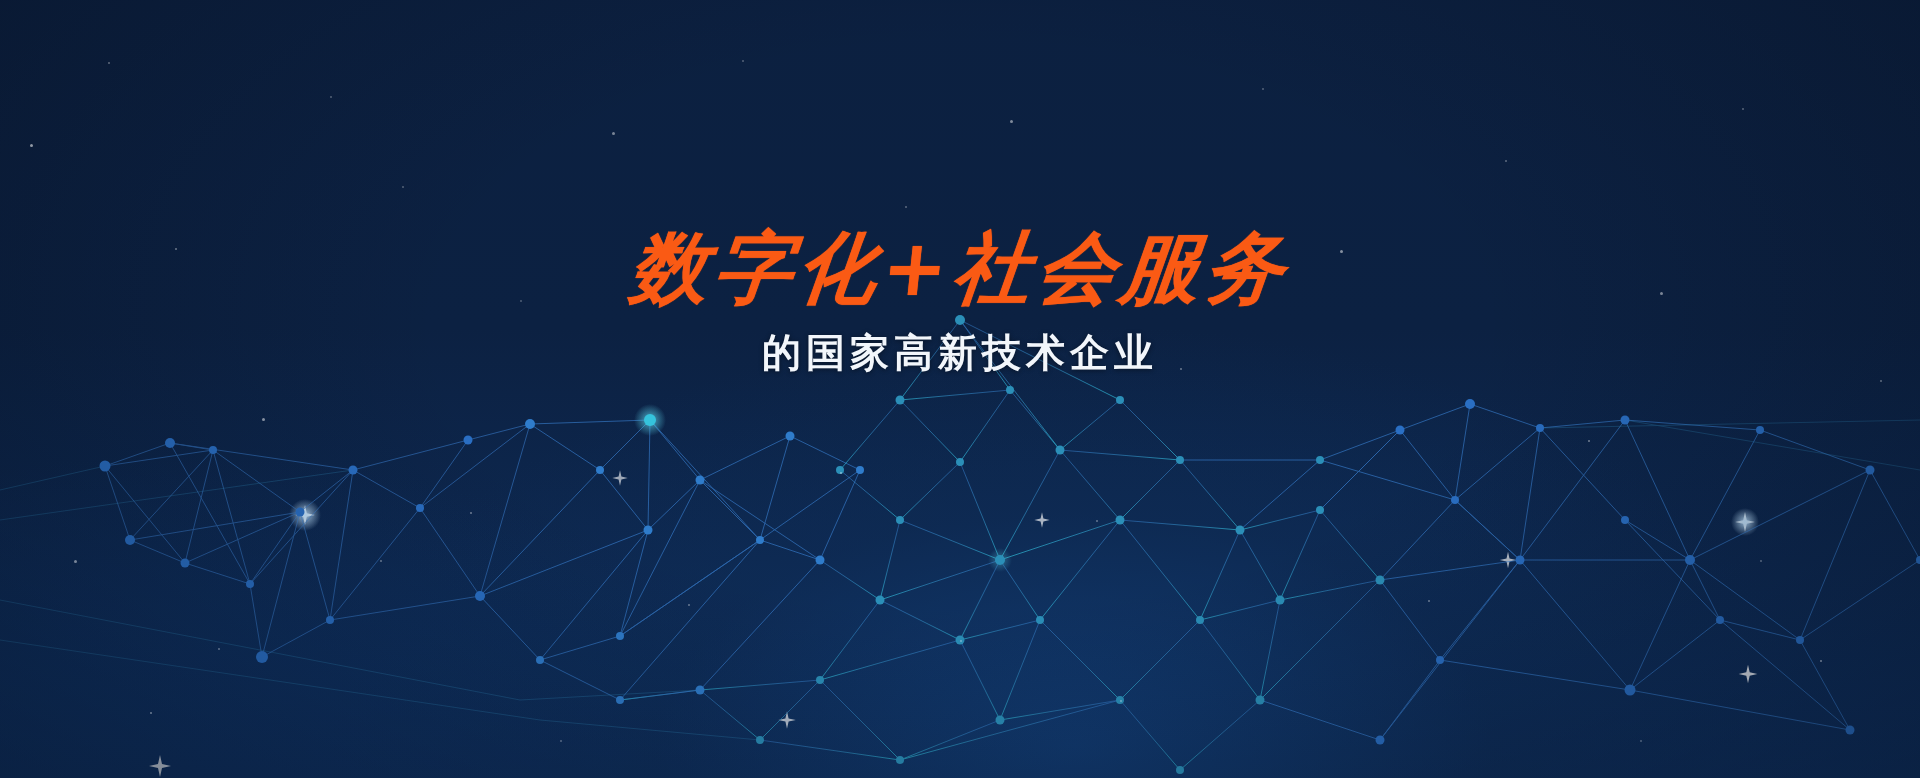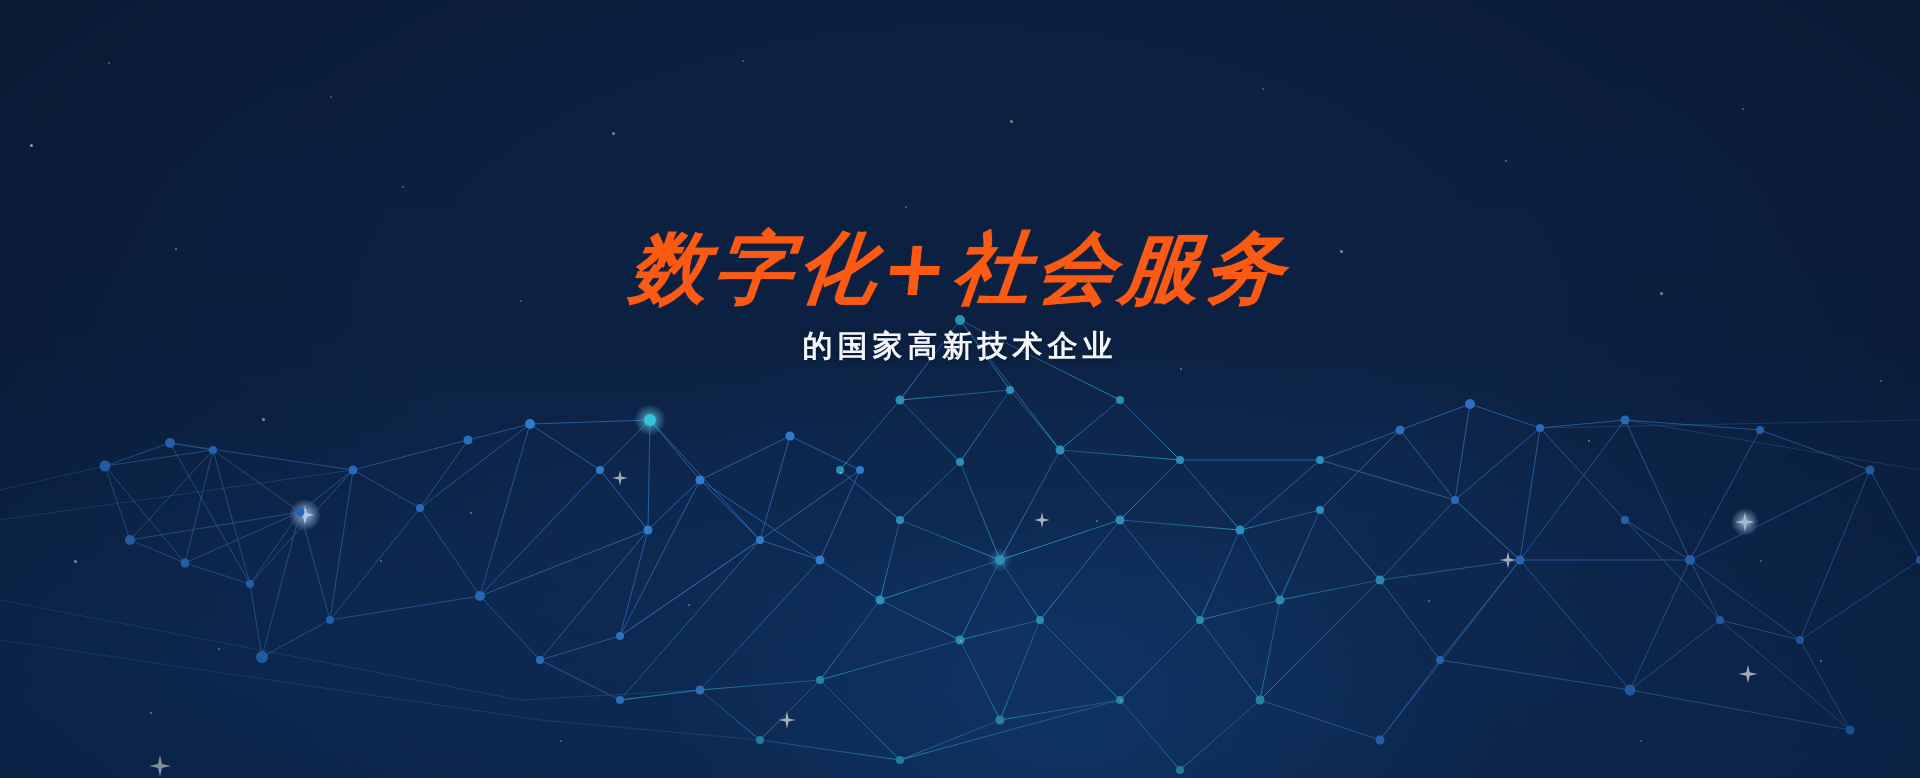--- a/index.html
+++ b/index.html
@@ -54,21 +54,21 @@
     letter-spacing: 6px;
     color: #fa5a14;
     line-height: 1.08;
     margin: 0;
     white-space: nowrap;
     transform: skewX(-6deg);
     text-shadow: 0 0 1px #fa5a14;
   }
   .subtitle {
     font-family: "DejaVu Serif", "Liberation Serif", serif;
-    font-size: 30px;
+    font-size: 39px;
     font-weight: 700;
     letter-spacing: 5px;
     color: #f2f6fb;
     margin: 16px 0 0 0;
     white-space: nowrap;
     text-shadow: 0 1px 5px rgba(0,0,0,0.45);
   }
   
   .stars { position: absolute; inset: 0; pointer-events: none; z-index: 3; }
   .star {

